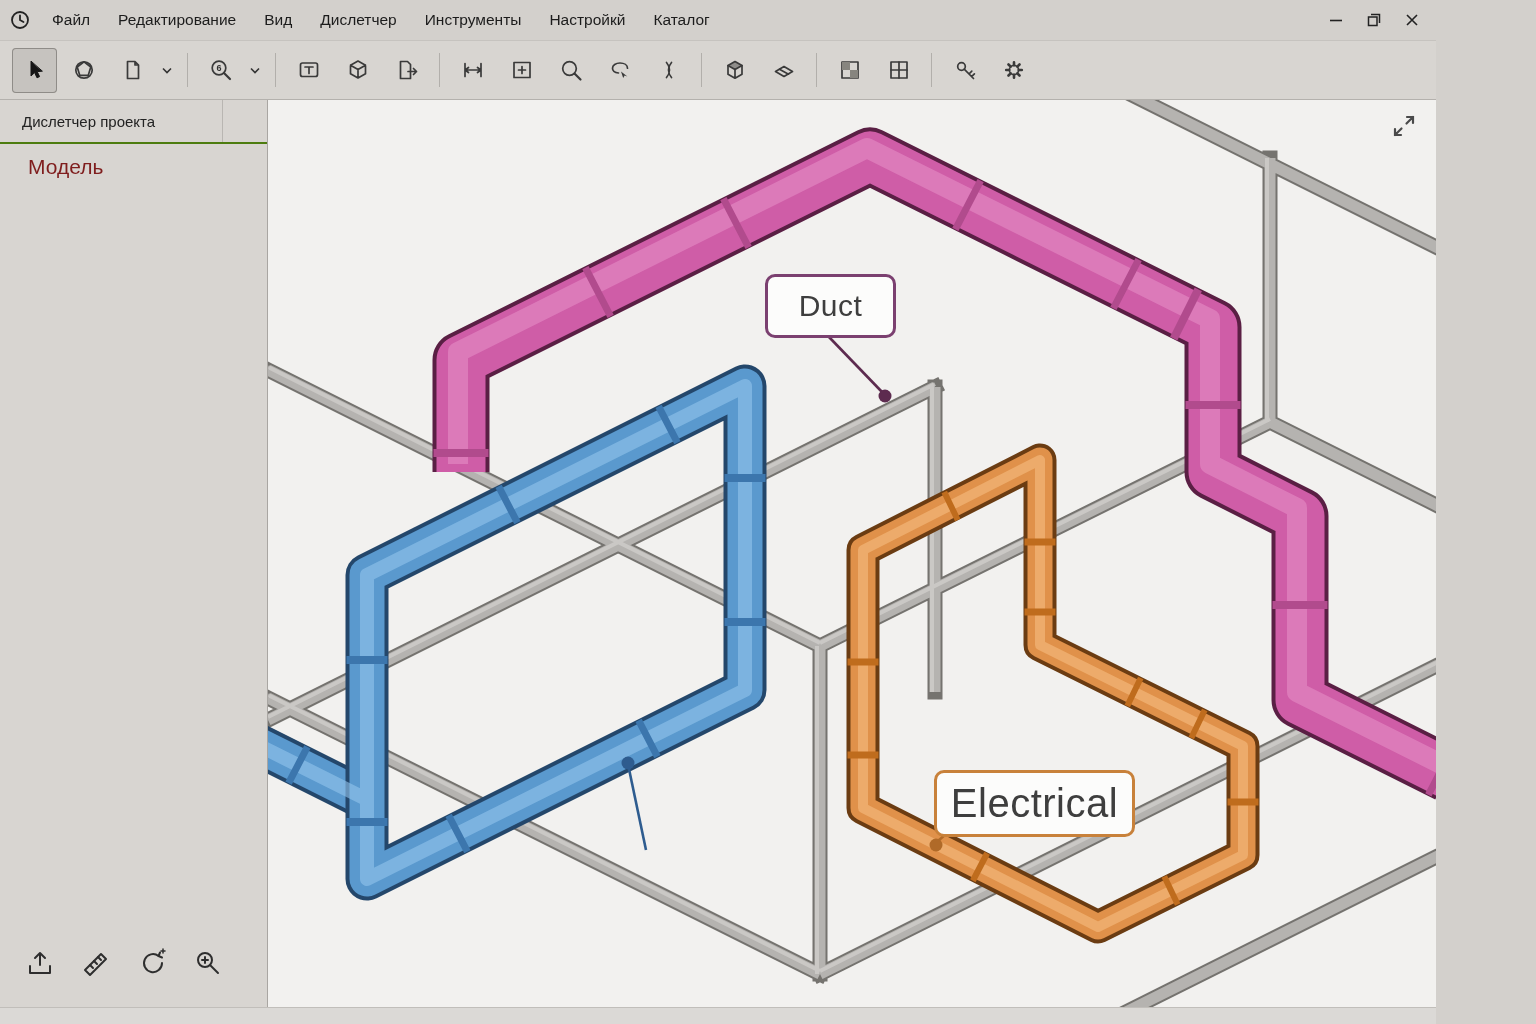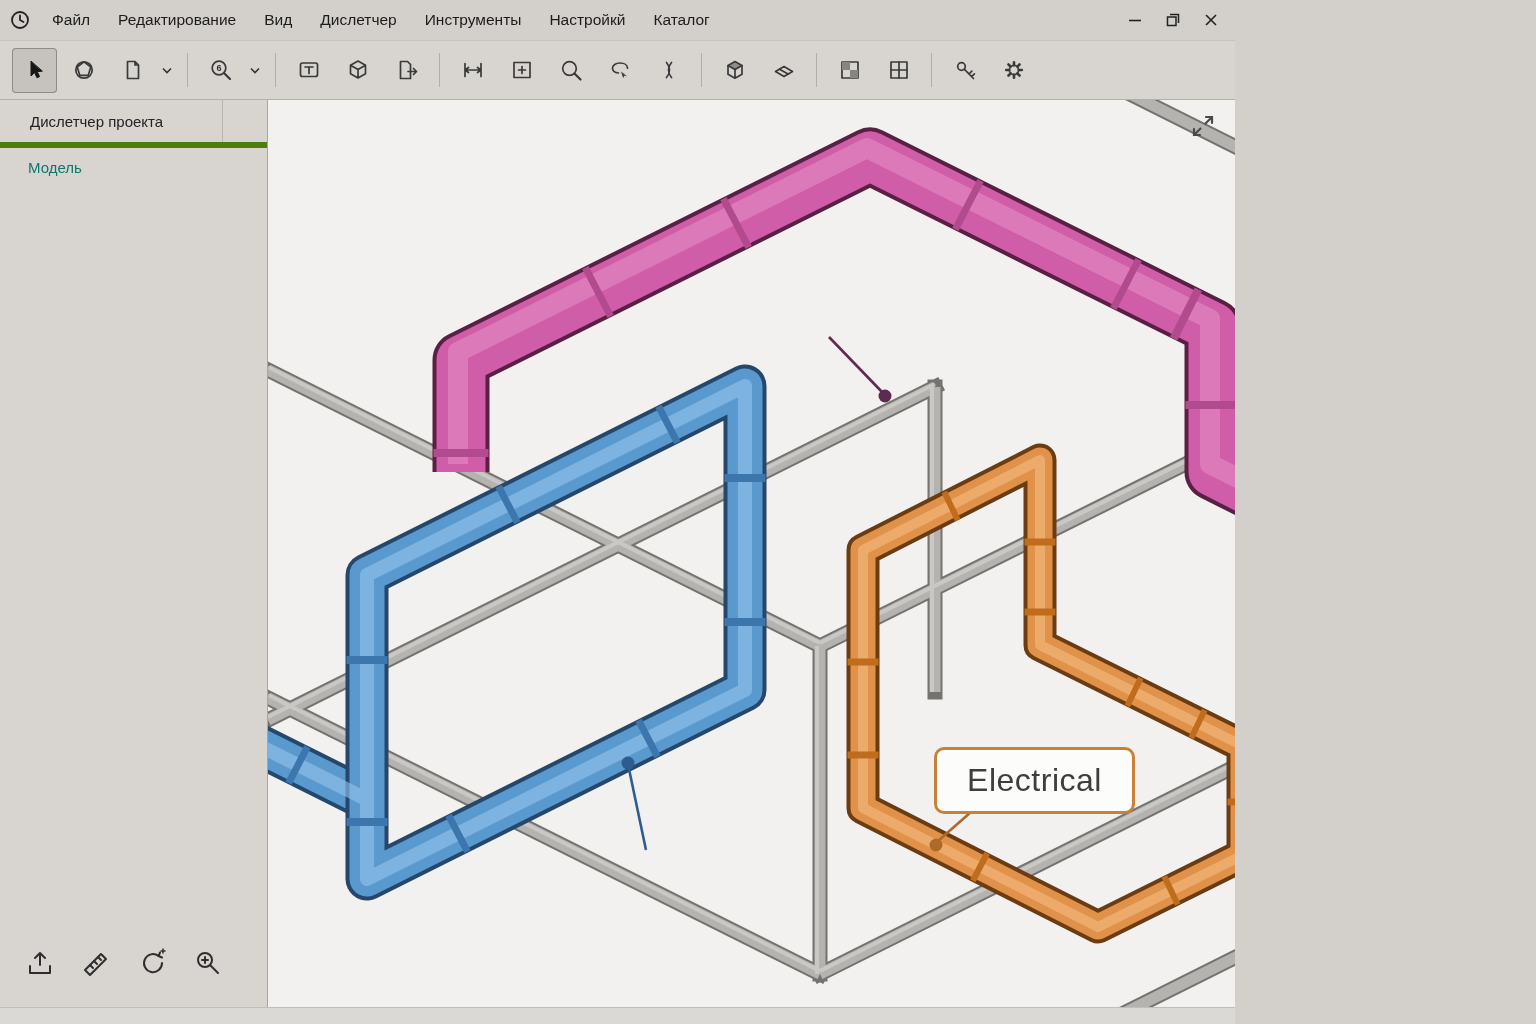--- a/index.html
+++ b/index.html
@@ -1,37 +1,37 @@
 <!DOCTYPE html>
 <html style="--background: #f2f1ef; --structure: #b5b3b0; --structure-outline: #75736f; --duct: #cf5da7; --duct-outline: #5a1f44; --pipeline: #5a99ce; --pipeline-outline: #24476b; --electrical: #e0914a; --electrical-outline: #6b3c12; --accent-0: #7b4070; --leader-0: #5d2b4f; --accent-1: #4178ad; --leader-1: #2e5c8f; --accent-2: #c8813a; --leader-2: #b06a28;"><head>
 <meta charset="utf-8">
 <style>
   html,body{margin:0;padding:0}
   body{width:1536px;height:1024px;overflow:hidden;font-family:"Liberation Sans",sans-serif;background:#d3d0cc}
-  .app{position:relative;width:1235px;height:1024px;display:flex;flex-direction:column}
+  .app{position:relative;width:1436px;height:1024px;display:flex;flex-direction:column}
   
   .menubar{height:40px;background:#d3d0cc;display:flex;align-items:center;padding-left:8px;position:relative;flex:0 0 auto}
   .appicon{width:24px;height:24px;display:flex;align-items:center;justify-content:center;margin-right:6px}
   .menu-item{padding:0 14px;font-size:15.5px;color:#1c1c1c;height:40px;line-height:40px;cursor:default}
   .wincontrols{position:absolute;right:6px;top:0;height:40px;display:flex;align-items:center;gap:14px;padding-right:6px}
   .wcbtn{width:24px;height:24px;display:flex;align-items:center;justify-content:center}
   
   .toolbar{height:58px;background:#d8d5d1;border-top:1px solid #c6c3bf;border-bottom:1px solid #b4b1ad;display:flex;align-items:center;padding-left:12px;flex:0 0 auto}
   .tbtn{width:45px;height:45px;border-radius:4px;display:flex;align-items:center;justify-content:center;margin-right:4px}
   .tbtn.active{background:#c6c3bf;box-shadow:inset 0 0 0 1px #8f8c88}
   .ddbtn{width:16px;height:45px;display:flex;align-items:center;justify-content:center;margin-right:6px}
   .tsep{width:1px;height:34px;background:#b2afab;margin:0 10px 0 6px}
   svg.ti{stroke:#3a3a3a;stroke-width:1.7;fill:none;stroke-linecap:round;stroke-linejoin:round}
   svg text{font-family:"Liberation Sans",sans-serif}
   
   .main{display:flex;flex:1 1 auto;height:910px;overflow:hidden}
   .sidebar{width:268px;flex:0 0 268px;background:#d8d5d1;border-right:1px solid #a9a6a2;display:flex;flex-direction:column;box-sizing:border-box}
-  .sb-header{height:42px;border-bottom:6px solid #4d7c0f;display:flex;align-items:center;padding-left:30px;font-size:15px;color:#232323;position:relative;flex:0 0 auto}
+  .sb-header{height:42px;border-bottom:2px solid #4d7c0f;display:flex;align-items:center;padding-left:22px;font-size:15px;color:#232323;position:relative;flex:0 0 auto}
   .sb-header .tabsep{position:absolute;left:222px;top:0;width:1px;height:42px;background:#b9b6b2}
-  .sb-item{padding:11px 0 11px 28px;font-size:15px;color:#0f766e;cursor:default}
+  .sb-item{padding:11px 0 11px 28px;font-size:21px;color:#7f1d1d;cursor:default}
   .sb-tools{margin-top:auto;display:flex;align-items:center;gap:20px;padding:0 0 26px 22px}
   .sb-tool{width:36px;height:36px;display:flex;align-items:center;justify-content:center}
   svg.si{stroke:#2e2e2e;stroke-width:2;fill:none;stroke-linecap:round;stroke-linejoin:round}
   
   .canvas{position:relative;flex:1 1 auto;background:var(--background,#f2f1ef);overflow:hidden}
   .scene{position:absolute;left:0;top:0}
   .expandbtn{position:absolute;right:16px;top:10px;width:32px;height:32px;display:flex;align-items:center;justify-content:center;z-index:6}
   .vlabel{position:absolute;background:#fcfcfb;border:3px solid #888;border-radius:10px;display:flex;align-items:center;justify-content:center;color:#3e3e3e;z-index:5;letter-spacing:.5px}
   .vlabel.l0{border-color:var(--accent-0,#7b4070)}
   .vlabel.l1{border-color:var(--accent-1,#4178ad)}
@@ -299,21 +299,24 @@
         <g>
           <line class="ld1" x1="378" y1="750" x2="361" y2="669"></line>
           <circle cx="360" cy="663" r="6.5" fill="var(--leader-1,#2e5c8f)"></circle>
         </g>
         <g>
           <line class="ld2" x1="703" y1="712" x2="670" y2="741"></line>
           <circle cx="668" cy="745" r="6.5" fill="var(--leader-2,#b06a28)"></circle>
         </g>
       </svg>
 
-      <div class="vlabel l2" style="left:666px;top:647px;width:195px;height:61px;font-size:32px">
+      <div class="vlabel l0" style="left:497px;top:174px;width:125px;height:58px;font-size:30px">
+        <span>Duct</span>
+      </div>
+      <div class="vlabel l2" style="left:666px;top:670px;width:195px;height:61px;font-size:40px">
         <span>Electrical</span>
       </div>
 
       <span class="expandbtn">
         <svg width="30" height="30" viewBox="0 0 30 30">
             <path d="M18,6 H24 V12 M24,6 L17.5,12.5 M12,24 H6 V18 M6,24 L12.5,17.5" stroke="#4a4a4a" stroke-width="2.2" fill="none" stroke-linecap="round"></path>
           </svg>
       </span>
     </div>
   </div>

